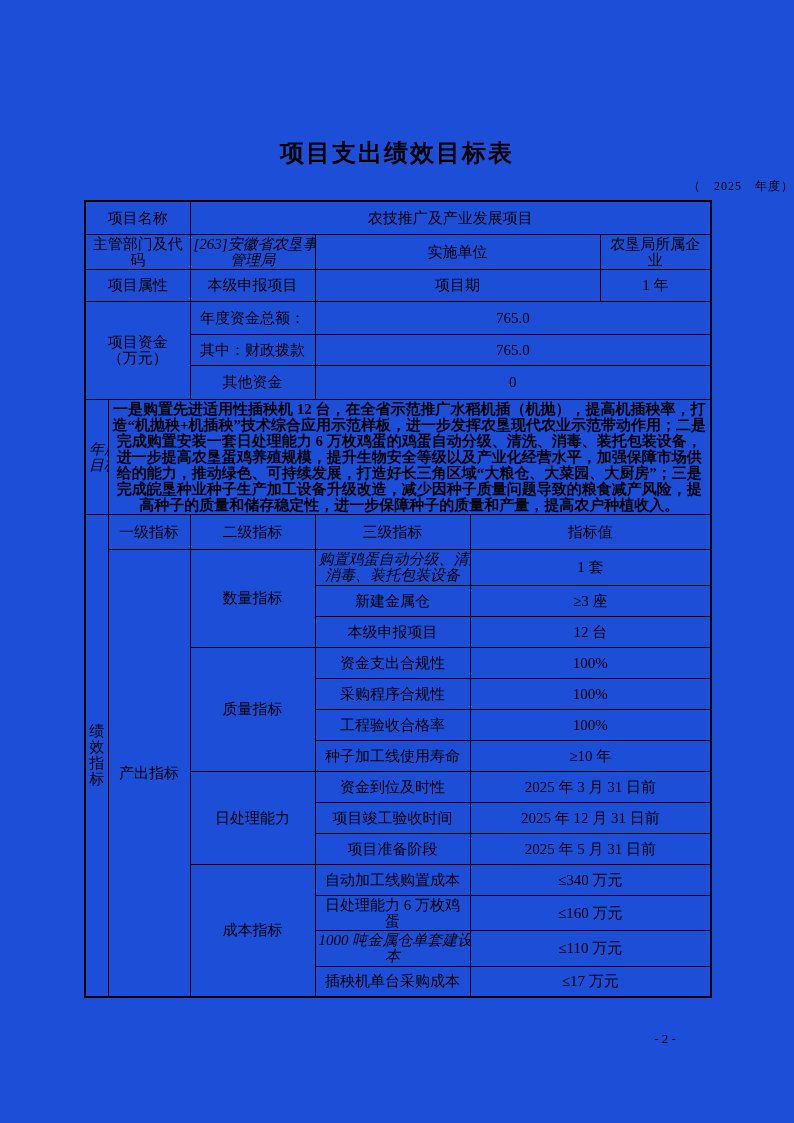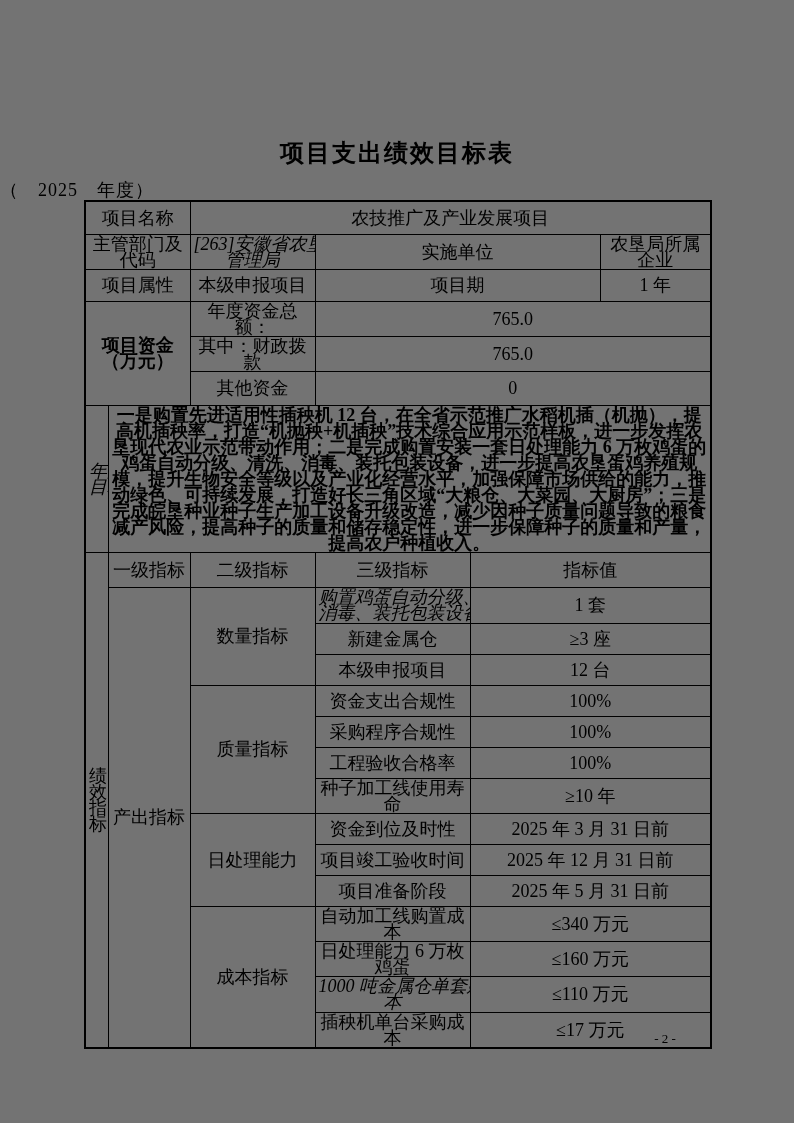--- a/index.html
+++ b/index.html
@@ -4,46 +4,46 @@
 <style>
   html,body { margin:0; padding:0; }
   body {
     width:794px; height:1123px;
     background:#ffffff;
     font-family:"Liberation Serif","DejaVu Serif",serif;
     color:#000000;
     position:relative;
     overflow:hidden;
   }
-  .page { position:relative; width:794px; height:1123px; background:#737373; }
+  .page { position:relative; width:794px; height:1123px; background:#1d4ed8; }
 
   .doc-title {
     position:absolute; top:137px; left:0; width:100%;
     text-align:center; font-size:24px; font-weight:bold;
     letter-spacing:2px; margin:0;
   }
   .doc-subtitle {
     position:absolute; top:178px; left:0; width:100%;
-    text-align:left; font-size:18px; letter-spacing:1px;
+    text-align:right; font-size:12px; letter-spacing:1px;
   }
 
   table.main {
     position:absolute; left:84px; top:200px;
     width:626px; border-collapse:collapse; table-layout:fixed;
     border:2px solid #000;
   }
   table.main td {
     border:1px solid #000;
-    font-size:18px; line-height:16px;
+    font-size:15px; line-height:16px;
     text-align:center; vertical-align:middle;
     padding:1px 3px;
     overflow:hidden;
   }
   td.pre      { white-space:pre; padding:1px 0;font-style:italic; }
-  td.preline  { white-space:pre-line;font-weight:bold; }
+  td.preline  { white-space:pre-line; }
   td.lab-l    { text-align:left;  padding-left:8px;  }
   td.lab-r    { text-align:right; padding-right:6px;margin-top:13px; }
   td.goal-cell {
     text-align:justify; text-justify:inter-ideograph;
     font-size:12.5px; line-height:17px;
     padding:2px 5px; vertical-align:middle;font-weight:bold;
   }
   td.side-vert {
     white-space:pre; line-height:19px; font-size:13px;
     padding:0; vertical-align:middle;

